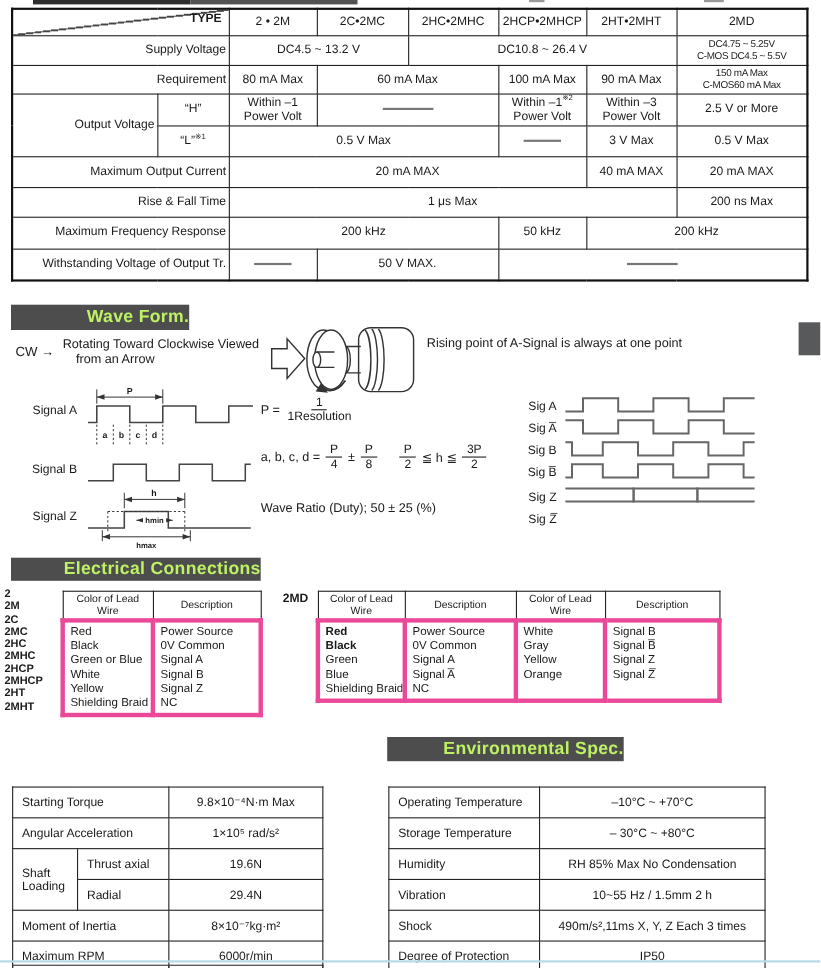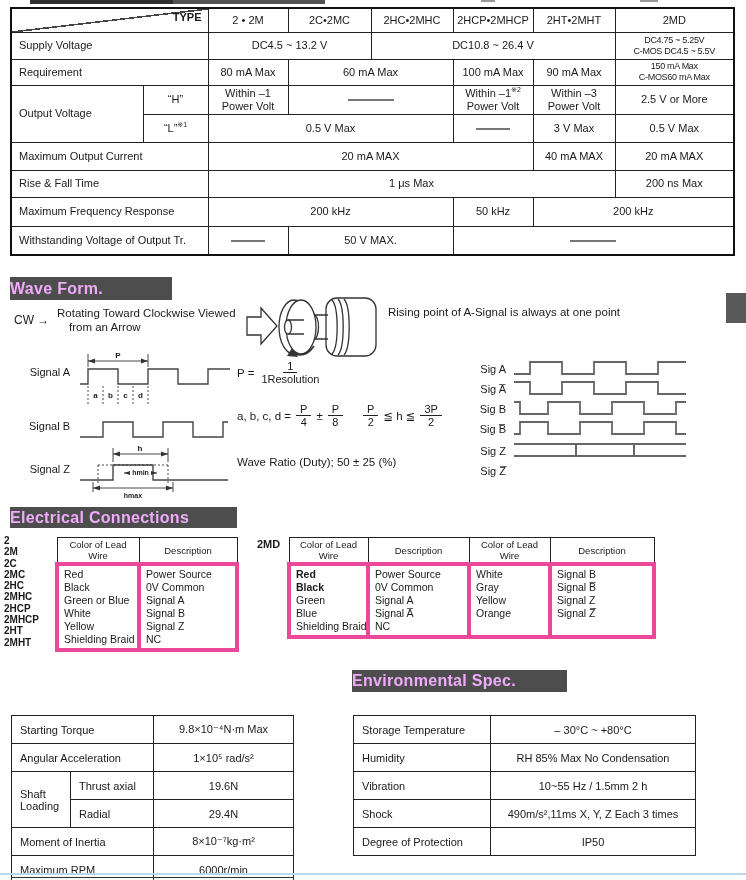--- a/index.html
+++ b/index.html
@@ -1,31 +1,31 @@
 <!DOCTYPE html>
 <html><head>
 <meta charset="utf-8">
 <style>
   html,body{margin:0;padding:0;background:#fff;}
   .page{position:relative;width:746px;height:880px;background:#fff;overflow:hidden;
         font-family:"Liberation Sans","DejaVu Sans",sans-serif;color:#1a1a1a;}
   .abs{position:absolute;}
   
-  .sec-bar{position:absolute;background:#4d4d4d;color:#f0abfc;font-weight:bold;
-           display:flex;align-items:center;justify-content:flex-start;letter-spacing:.3px;}
+  .sec-bar{position:absolute;background:#4d4d4d;color:#bef264;font-weight:bold;
+           display:flex;align-items:center;justify-content:flex-end;letter-spacing:.3px;}
   .sec-bar span{white-space:nowrap;}
   
   table{border-collapse:collapse;table-layout:fixed;}
   td,th{overflow:hidden;}
   
   .spec{position:absolute;left:10px;top:7px;width:723px;font-size:11px;border:2px solid #111;}
   .spec td,.spec th{border:1px solid #222;text-align:center;vertical-align:middle;
                     padding:1px 2px;line-height:1.18;}
   .spec th{font-weight:normal;}
-  .spec .lbl{text-align:left;padding-left:7px;}
+  .spec .lbl{text-align:right;padding-left:7px;}
   .spec .two{line-height:1.15;}
   .small2{font-size:9px;line-height:1.25;letter-spacing:-.3px;margin-left:32px;}
   .dashline{display:inline-block;width:46px;border-top:2px solid #777;vertical-align:middle;}
   .dashline.sm{width:34px;}
   sup.mark{font-size:7px;vertical-align:super;line-height:0;}
   .diag{position:relative;
     background-image:linear-gradient(to bottom right,transparent calc(50% - .8px),
       #444 calc(50% - .8px),#444 calc(50% + .8px),transparent calc(50% + .8px));}
   .type-lab{position:absolute;top:2px;right:6px;font-weight:bold;font-size:11px;}
   
@@ -434,20 +434,24 @@
   <div class="sec-bar" style="left:352px;top:670px;width:215px;height:22px;font-size:16px;">
     <span>Environmental Spec.</span>
   </div>
   <table class="env" style="left:353px;top:701px;width:342px;">
     <colgroup>
         <col style="width:137px">
         <col style="width:205px">
       </colgroup>
     <tbody>
     <tr style="height:28px">
+      <td class="lbl">Operating Temperature</td>
+      <td>–10°C ~ +70°C</td>
+    </tr>
+    <tr style="height:28px">
       <td class="lbl">Storage Temperature</td>
       <td>– 30°C ~ +80°C</td>
     </tr>
     <tr style="height:28px">
       <td class="lbl">Humidity</td>
       <td>RH 85% Max No Condensation</td>
     </tr>
     <tr style="height:28px">
       <td class="lbl">Vibration</td>
       <td>10~55 Hz / 1.5mm  2 h</td>

